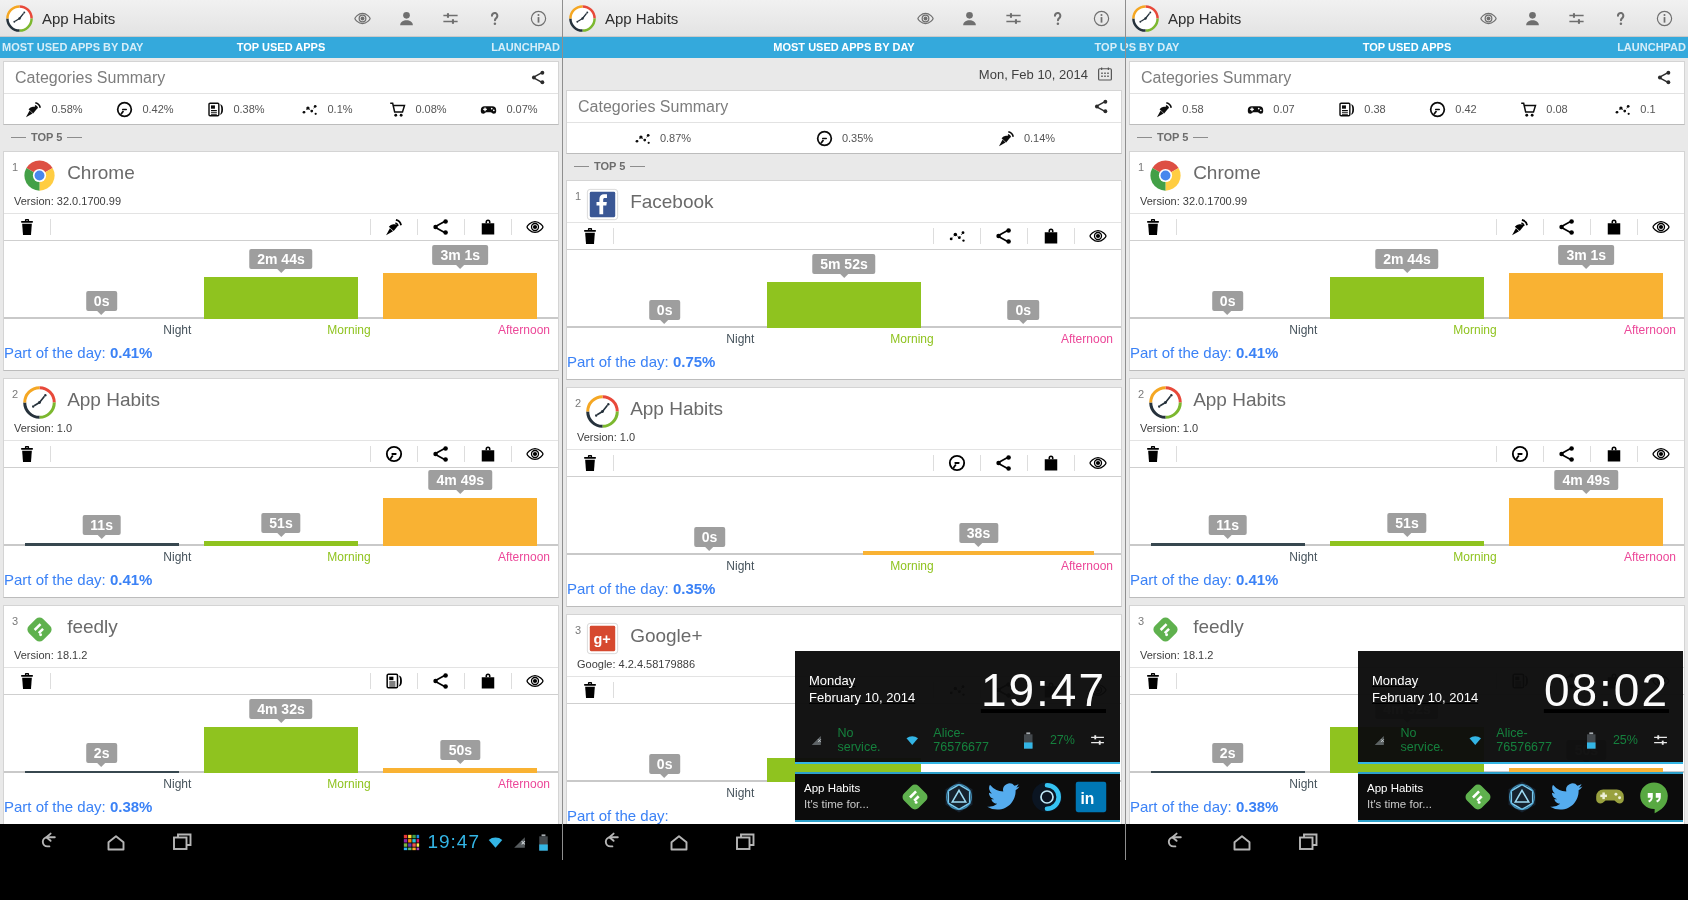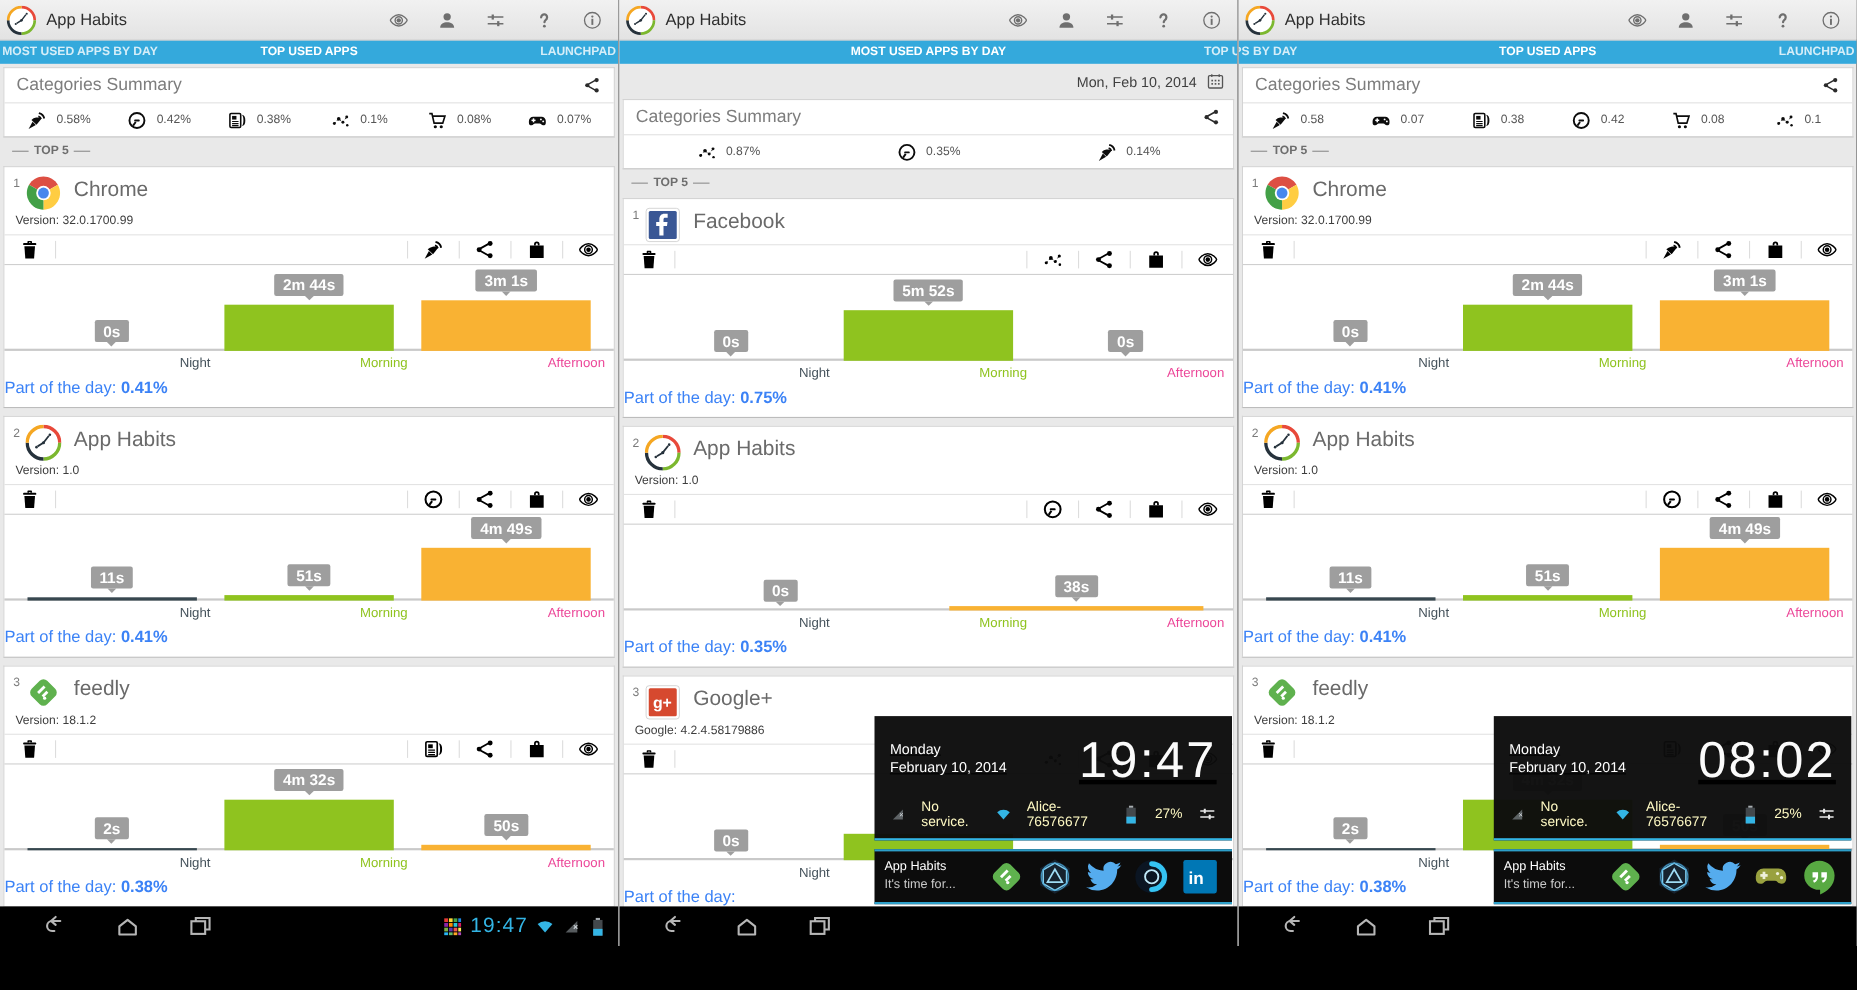--- a/index.html
+++ b/index.html
@@ -89,21 +89,21 @@
   .statuscluster { margin-left:auto; display:flex; align-items:center; gap:7px; padding-right:10px; }
   .clock-txt { color:#33b5e5; font-size:19px; letter-spacing:1px; }
   .cs-ic { width:17px; height:17px; display:inline-block; }
 
   
   .clock-ov { position:absolute; right:5px; bottom:96px; width:325px; min-height:110px;
     background:rgba(12,12,12,.97); border-bottom:2px solid #33b5e5; z-index:30; padding:12px 14px 8px; }
   .clock-top { display:flex; justify-content:space-between; align-items:center;text-decoration:underline; }
   .clock-day { color:#fff; font-size:13px; line-height:1.3; }
   .clock-time { color:#fbfbfb; font-size:46px; font-weight:100; letter-spacing:2px; }
-  .clock-status { display:flex; align-items:center; gap:14px; color:#fef9c3; font-size:12.5px; margin-top:9px; }
+  .clock-status { display:flex; align-items:center; gap:14px; color:#15803d; font-size:12.5px; margin-top:9px; }
   .sliders-right { margin-left:auto; width:20px; height:20px; color:#e8e8e8; }
 
   
   .notif { position:absolute; right:5px; bottom:38px; width:325px; height:50px; background:#0c0c0c;
     border-top:2px solid #2d9fc9; border-bottom:2px solid #2d9fc9; display:flex; align-items:center;
     gap:10px; padding:0 9px; z-index:30; }
   .notif-txt { color:#fff; font-size:11.5px; line-height:1.35; width:84px; }
   .notif-sub { color:#c9c9c9; }
   .notif-ics { display:flex; gap:10px; align-items:center; }
   .notif-ic { width:34px; height:34px; }

